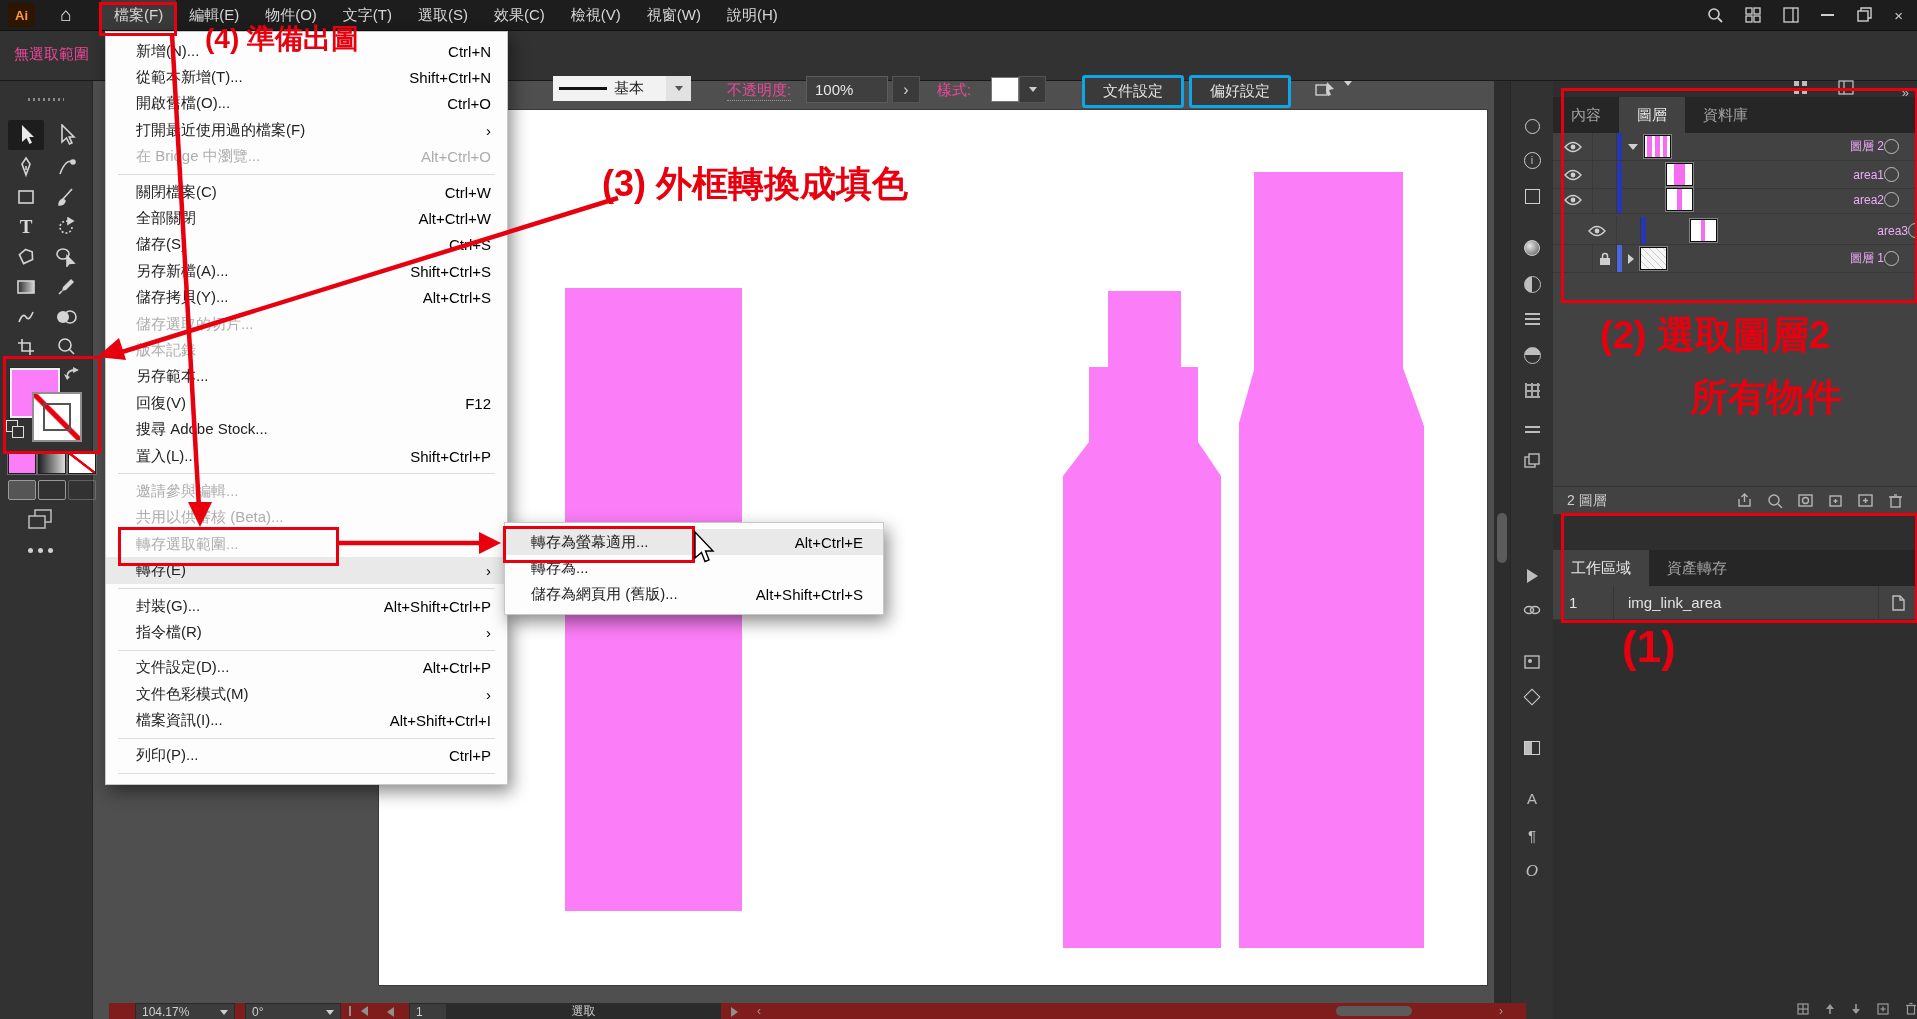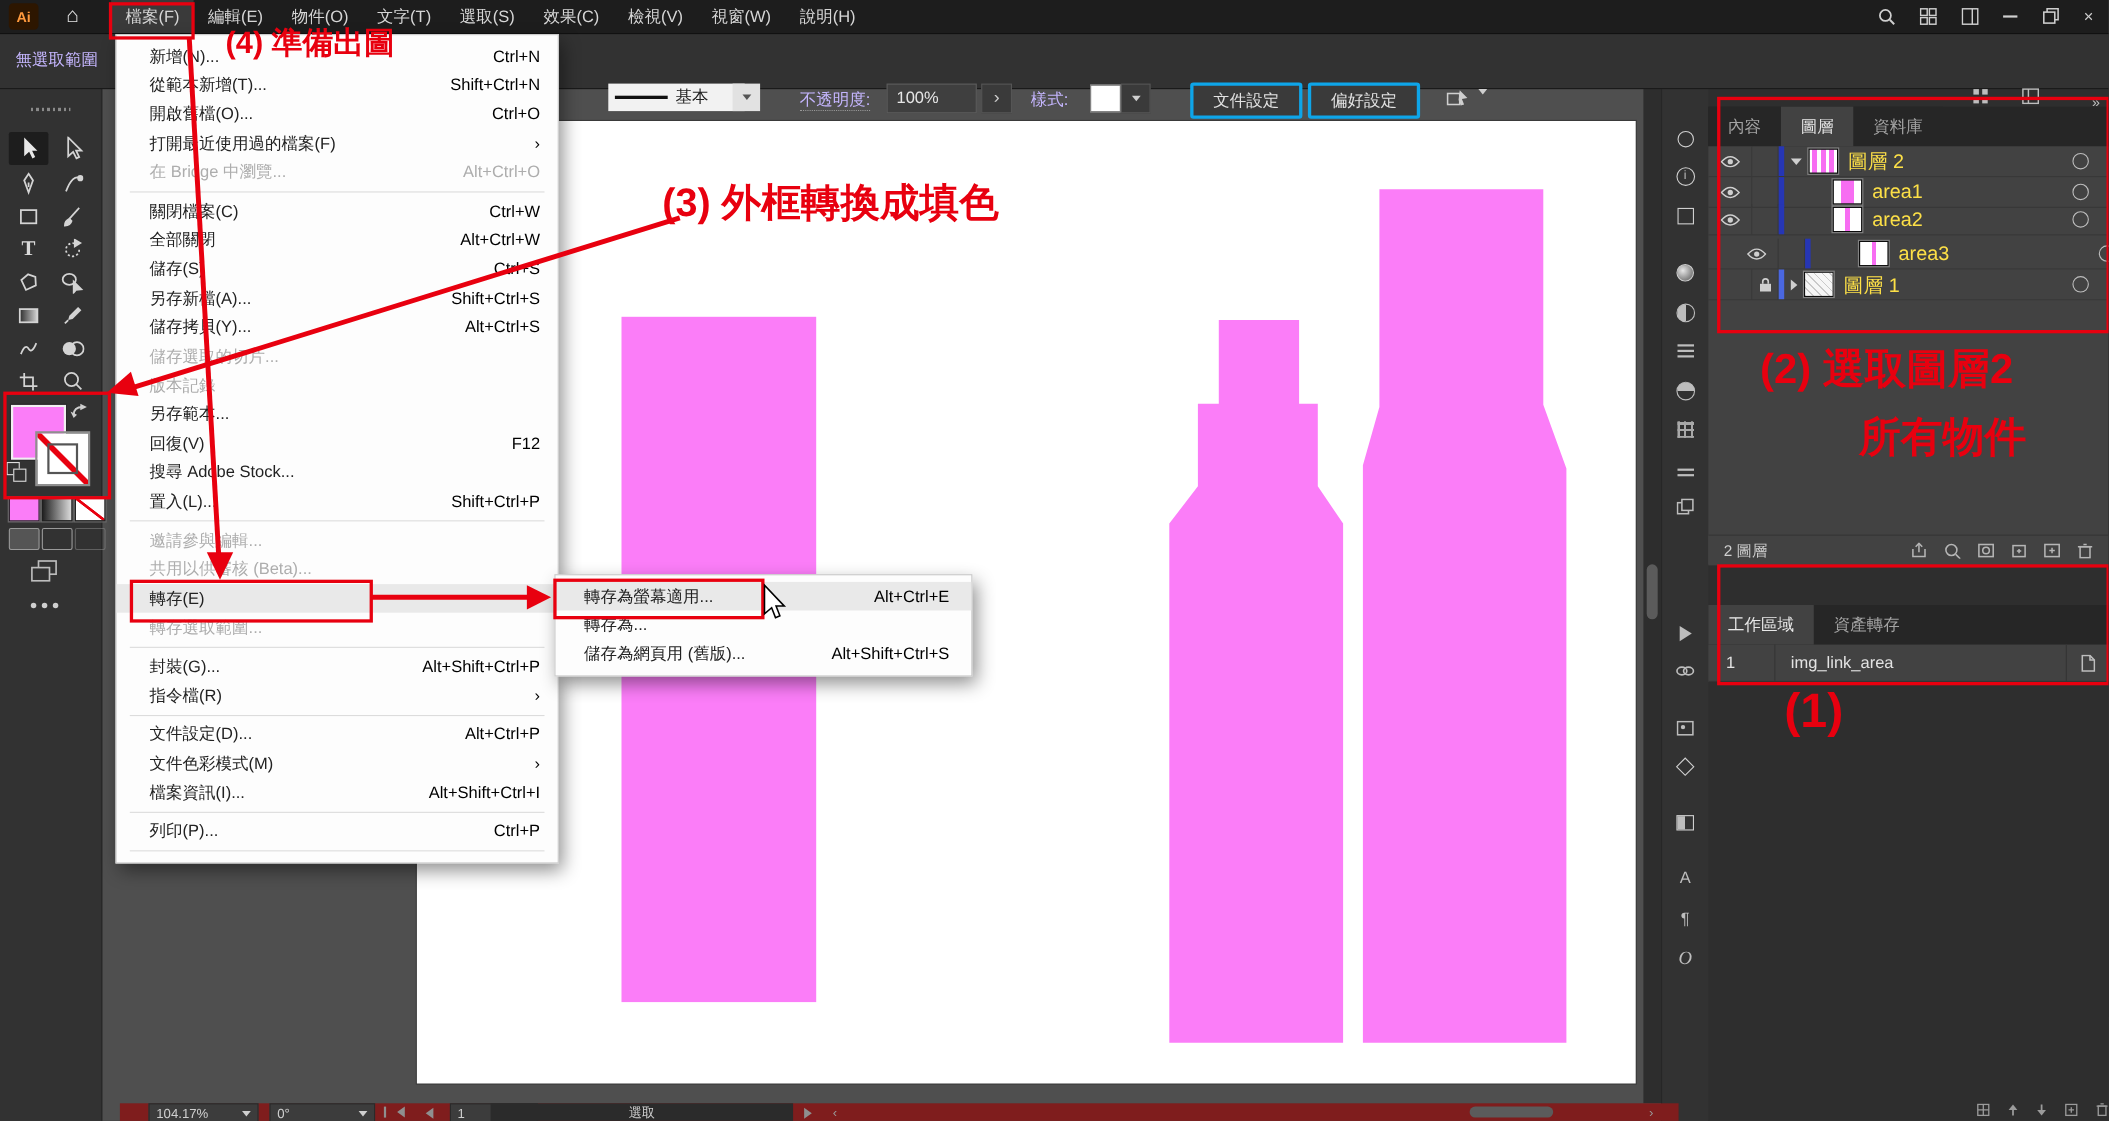--- a/index.html
+++ b/index.html
@@ -18,21 +18,21 @@
   .menubar .mi.open{background:#3a3a3a;}
   .tb-right{position:absolute;right:0;top:0;height:30px;display:flex;align-items:center;gap:22px;padding-right:14px;}
   .wicon{width:16px;height:16px;position:relative;display:inline-block;}
   .circ{border:1.6px solid #cfcfcf;border-radius:50%;}
   .sq{border:1.6px solid #cfcfcf;}
   .minline{width:13px;height:2px;background:#cfcfcf;display:inline-block;}
   .xchar{color:#cfcfcf;font-size:15px;}
   
   .controlbar{position:absolute;left:0;top:31px;width:1917px;height:49px;background:#323232;
               border-bottom:1px solid #1a1a1a;z-index:5;}
-  .cb-text{color:#c4b5fd;font-size:15px;text-align:right;}
+  .cb-text{color:#ec4899;font-size:15px;text-align:right;}
   .strokefield{position:absolute;left:553px;top:45px;width:112px;height:25px;background:#f2f2f2;
                display:flex;align-items:center;padding:0 6px;gap:7px;}
   .strokeline{width:48px;height:3px;background:#111;}
   .chevbox{position:absolute;top:45px;width:25px;height:25px;background:#e2e2e2;display:flex;align-items:center;justify-content:center;}
   .tri-d{width:0;height:0;border-left:4px solid transparent;border-right:4px solid transparent;border-top:5px solid #555;}
   .tri-d.light{border-top-color:#cfcfcf;}
   .opacity-lbl{position:absolute;left:727px;top:50px;border-bottom:1px dotted #9a9a9a;}
   .valfield{position:absolute;left:806px;top:45px;width:72px;height:25px;background:#3f3f3f;border:1px solid #5c5c5c;
             color:#e6e6e6;font-size:15px;display:flex;align-items:center;padding-left:8px;}
   .morebtn{position:absolute;left:892px;top:45px;width:26px;height:25px;color:#cfcfcf;font-size:16px;
@@ -87,21 +87,21 @@
   .lbody{position:absolute;left:0;top:53px;width:364px;height:380px;background:#424242;}
   .lrow{position:absolute;left:0;width:364px;height:27px;border-bottom:1px solid #383838;display:flex;align-items:center;}
   .lrow .c1{width:39px;display:flex;justify-content:center;}
   .lrow .c2{width:23px;display:flex;justify-content:center;border-left:1px solid #383838;border-right:1px solid #383838;height:27px;align-items:center;}
   .bluebar{width:5px;height:27px;background:#2636b5;}
   .bluebar.lt{background:#4a67e0;}
   .chev{width:0;height:0;margin:0 6px;}
   .chev.down{border-left:5px solid transparent;border-right:5px solid transparent;border-top:6px solid #cfcfcf;}
   .chev.right{border-top:5px solid transparent;border-bottom:5px solid transparent;border-left:6px solid #cfcfcf;}
   .lthumb{width:25px;height:21px;border:1px solid #0c0c0c;outline:1px solid #828282;margin-right:9px;}
-  .llabel{color:#fde047;font-size:18px;flex:1;}
+  .llabel{color:#f0abfc;font-size:12px;flex:1;text-align:right;}
   .ltarget{width:13px;height:13px;border:1.5px solid #bdbdbd;border-radius:50%;margin-right:18px;}
   .lstatus{position:absolute;left:0;top:406px;width:364px;height:27px;border-top:1px solid #353535;display:flex;align-items:center;background:#424242;}
   .licon{width:17px;height:15px;margin-right:13px;position:relative;}
   .licon svg{stroke:#b5b5b5;fill:none;stroke-width:1.4;}
   .abody{position:absolute;left:0;top:470px;width:364px;}
   .arow{position:absolute;left:0;top:36px;width:364px;height:33px;background:#424242;border-bottom:1px solid #353535;display:flex;align-items:center;}
   .dockbottom{position:absolute;left:0;top:918px;width:364px;height:21px;display:flex;align-items:center;justify-content:flex-end;gap:16px;padding-right:14px;}
   .dbicon{color:#9b9b9b;font-size:12px;display:flex;align-items:center;}
   
   .statusbar{position:absolute;left:109px;top:1003px;width:1417px;height:16px;background:#7f1d1d;z-index:6;
@@ -698,27 +698,27 @@
       </div>
     <div class="msep"></div>
     <div class="mrow dis">
         <span class="lbl">邀請參與編輯...</span>
         <span class="sc"></span>
       </div>
     <div class="mrow dis">
         <span class="lbl">共用以供審核 (Beta)...</span>
         <span class="sc"></span>
       </div>
+    <div class="mrow dis">
+        <span class="lbl">轉存選取範圍...</span>
+        <span class="sc"></span>
+      </div>
     <div class="mrow hl">
         <span class="lbl">轉存(E)</span>
         <span class="sc">›</span>
-      </div>
-    <div class="mrow dis">
-        <span class="lbl">轉存選取範圍...</span>
-        <span class="sc"></span>
       </div>
     <div class="msep"></div>
     <div class="mrow">
         <span class="lbl">封裝(G)...</span>
         <span class="sc">Alt+Shift+Ctrl+P</span>
       </div>
     <div class="mrow">
         <span class="lbl">指令檔(R)</span>
         <span class="sc">›</span>
       </div>

